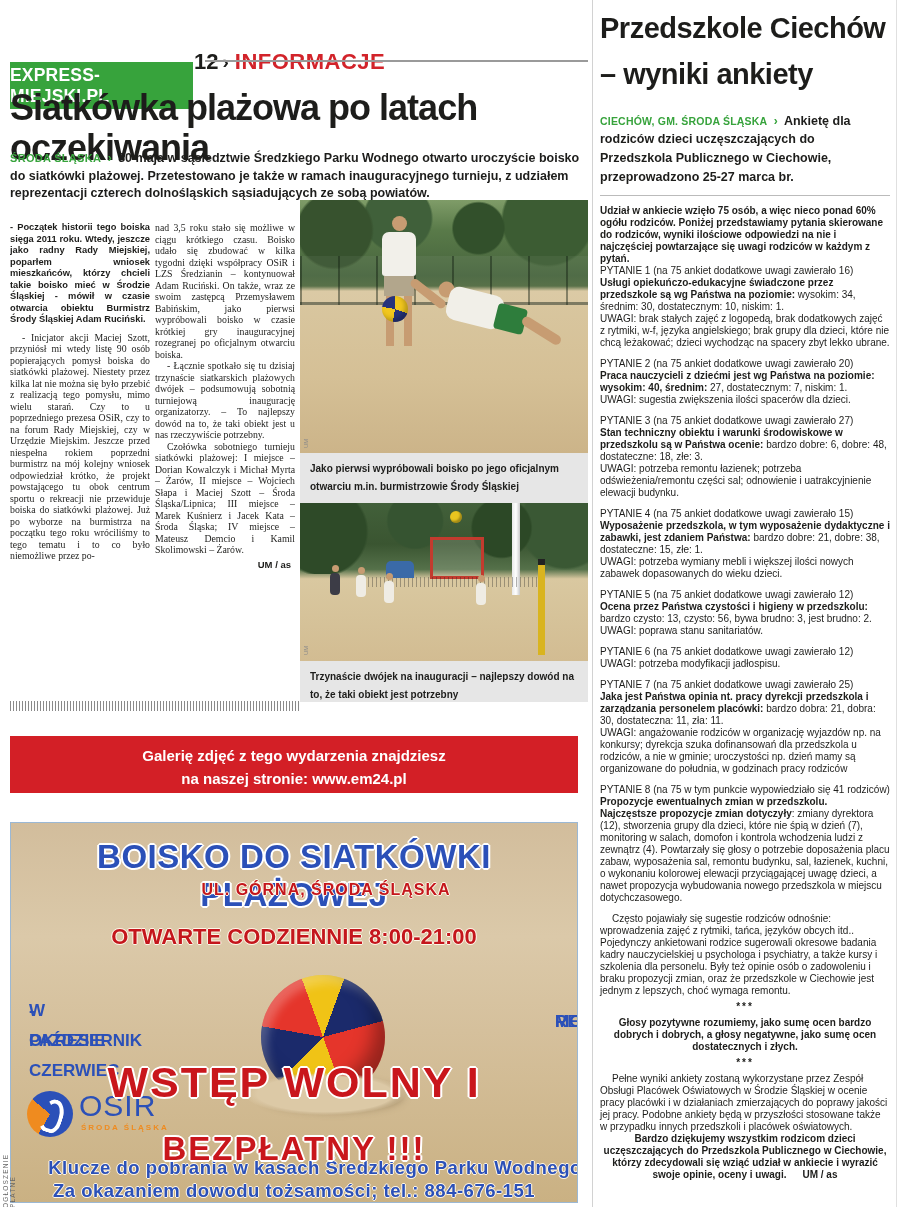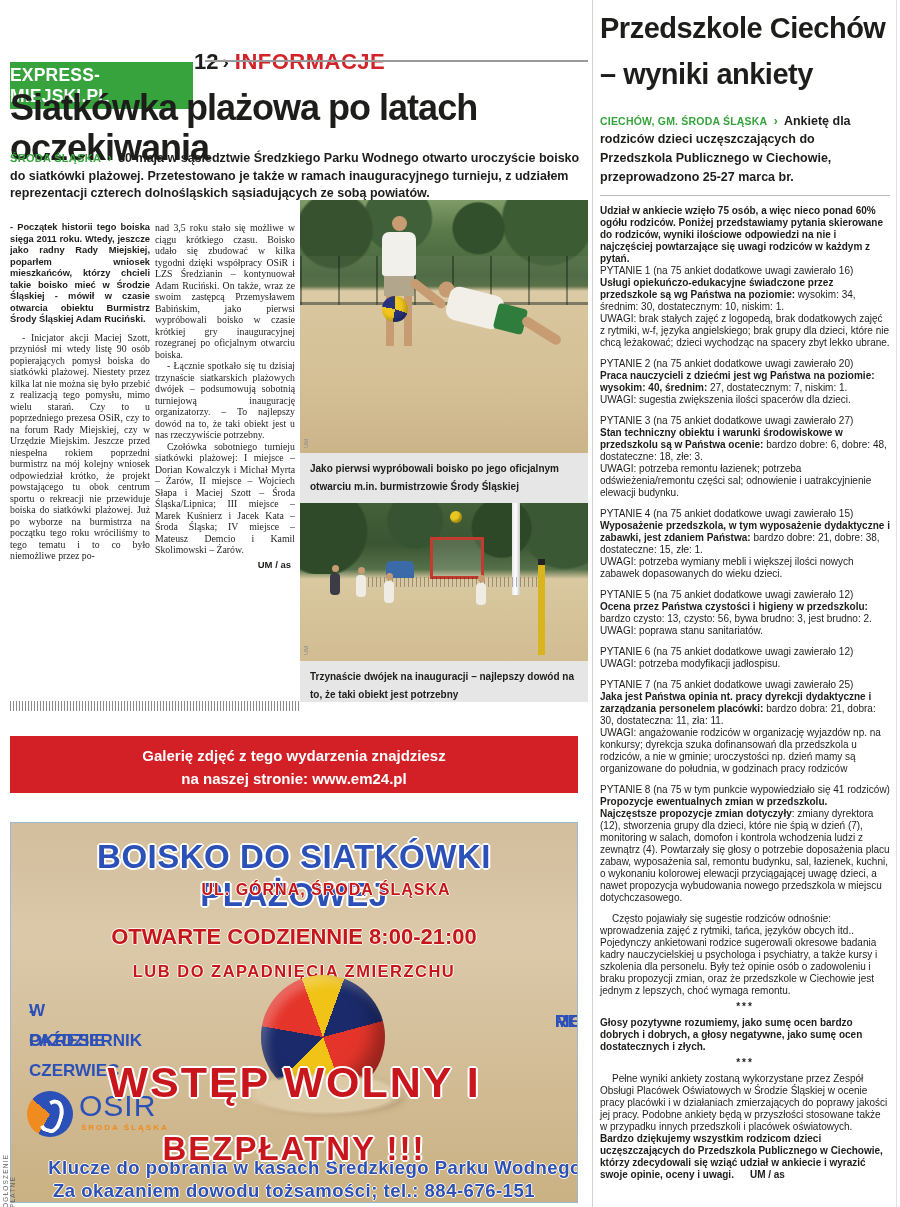--- a/index.html
+++ b/index.html
@@ -129,21 +129,21 @@
   .right-zone{position:absolute;left:600px;top:6px;width:290px;}
   .r-head{margin:0 0 14px;font-size:29px;font-weight:bold;line-height:1.58;letter-spacing:-.5px;}
   .r-lead{font-weight:bold;font-size:12.5px;line-height:1.5;margin-bottom:8px;}
   .r-tag{color:#37a33c;font-size:10.5px;letter-spacing:.2px;}
   .r-rule{height:1px;background:#bbb;margin:8px 0 9px;}
   .r-body p{margin:0;font-size:10px;line-height:1.2;}
   .blk{margin-bottom:9px;}
   .r-intro{font-weight:bold;}
   .q-body b{font-weight:bold;}
   .stars{text-align:center;font-weight:bold;font-size:11px;letter-spacing:2px;margin:4px 0 !important;}
-  .bold-p{font-weight:bold;}
+  .bold-p{font-weight:bold;text-align:center;}
   .ind2{text-indent:12px;}
   .r-byline{font-weight:bold;white-space:nowrap;padding-left:16px;}
 </style>
 </head>
 <body>
 
 <div class="page">
 
   <div class="left-zone">
 
@@ -227,21 +227,20 @@
 
     <div class="banner">
       <div>Galerię zdjęć z tego wydarzenia znajdziesz</div>
       <div>na naszej stronie: www.em24.pl</div>
     </div>
 
     <div class="ad">
       <div class="ad-center ad-title outline-w">BOISKO DO SIATKÓWKI PLAŻOWEJ</div>
       <div class="ad-center ad-addr outline-s">UL. GÓRNA, ŚRODA ŚLĄSKA</div>
       <div class="ad-center ad-hours outline-s">OTWARTE CODZIENNIE 8:00-21:00</div>
-      <div class="ad-center ad-hours-sub outline-s">LUB DO ZAPADNIĘCIA ZMIERZCHU</div>
       <div class="ad-season">
         <div>W OKRESIE CZERWIEC</div>
         <div>- PAŹDZIERNIK</div>
       </div>
       <div class="ad-reserve">
         <div>MOŻLIWE</div>
         <div>REZERWACJE</div>
       </div>
       <div class="ball-shadow"></div>
       <div class="ad-ball"></div>
@@ -308,21 +307,21 @@
       <p class="q-remarks">UWAGI: poprawa stanu sanitariatów.</p>
     </div>
 
     <div class="q blk">
       <p class="q-header">PYTANIE 6 (na 75 ankiet dodatkowe uwagi zawierało 12)</p>
       <p class="q-remarks">UWAGI: potrzeba modyfikacji jadłospisu.</p>
     </div>
 
     <div class="q blk">
       <p class="q-header">PYTANIE 7 (na 75 ankiet dodatkowe uwagi zawierało 25)</p>
-      <p class="q-body"><b>Jaka jest Państwa opinia nt. pracy dyrekcji dydaktyczne i zarządzania personelem placówki:</b><span> bardzo dobra: 21, dobra: 30, dostateczna: 11, zła: 11.</span></p>
+      <p class="q-body"><b>Jaka jest Państwa opinia nt. pracy dyrekcji przedszkola i zarządzania personelem placówki:</b><span> bardzo dobra: 21, dobra: 30, dostateczna: 11, zła: 11.</span></p>
       <p class="q-remarks">UWAGI: angażowanie rodziców w organizację wyjazdów np. na konkursy; dyrekcja szuka dofinansowań dla przedszkola u rodziców, a nie w gminie; uroczystości np. dzień mamy są organizowane do południa, w godzinach pracy rodziców</p>
     </div>
 
     <div class="q blk">
       <p class="q-header">PYTANIE 8 (na 75 w tym punkcie wypowiedziało się 41 rodziców)</p>
       <p class="q-body"><b>Propozycje ewentualnych zmian w przedszkolu.</b></p>
       <p class="q-body"><b>Najczęstsze propozycje zmian dotyczyły</b><span>: zmiany dyrektora (12), stworzenia grupy dla dzieci, które nie śpią w dzień (7), monitoring w salach, domofon i kontrola wchodzenia ludzi z zewnątrz (4). Powtarzały się głosy o potrzebie doposażenia placu zabaw, wyposażenia sal, remontu budynku, sal, łazienek, kuchni, o wykonaniu kolorowej elewacji przyciągającej uwagę dzieci, a nawet propozycja wybudowania nowego przedszkola w miejscu dotychczasowego.</span></p>
     </div>
 
     <p class="ind2 blk">Często pojawiały się sugestie rodziców odnośnie: wprowadzenia zajęć z rytmiki, tańca, języków obcych itd.. Pojedynczy ankietowani rodzice sugerowali okresowe badania kadry nauczycielskiej u psychologa i psychiatry, a także kursy i szkolenia dla personelu. Były też opinie osób o zadowoleniu i braku propozycji zmian, oraz że przedszkole w Ciechowie jest jednym z lepszych, choć wymaga remontu.</p>

